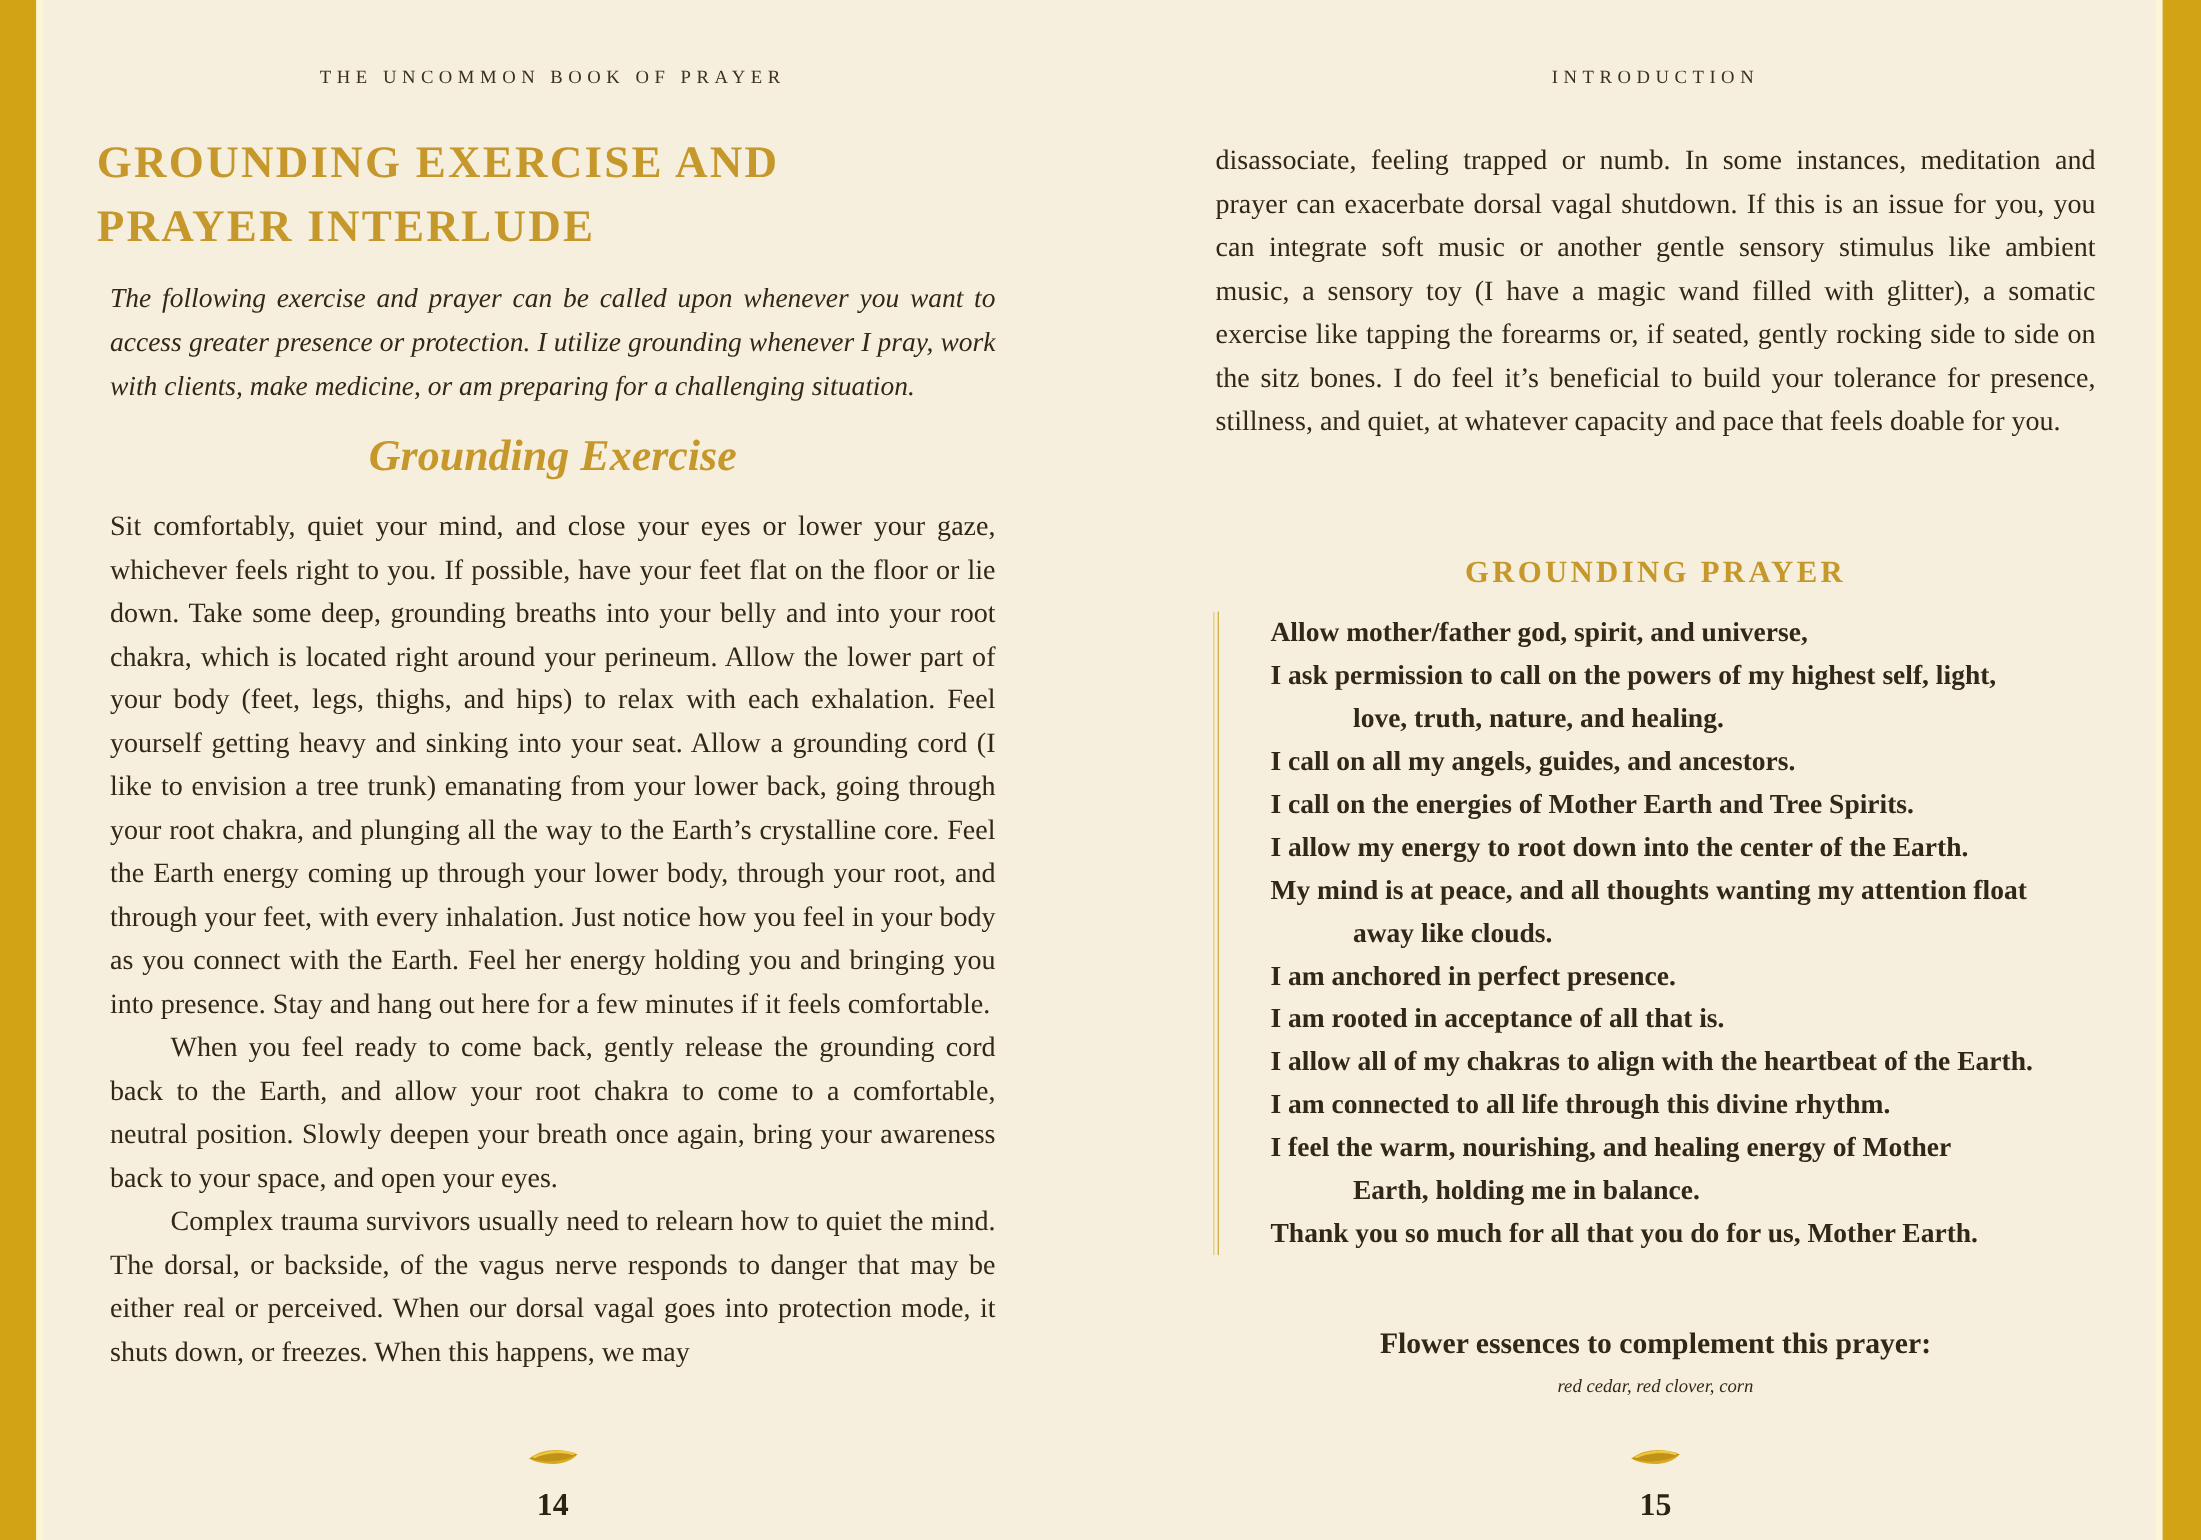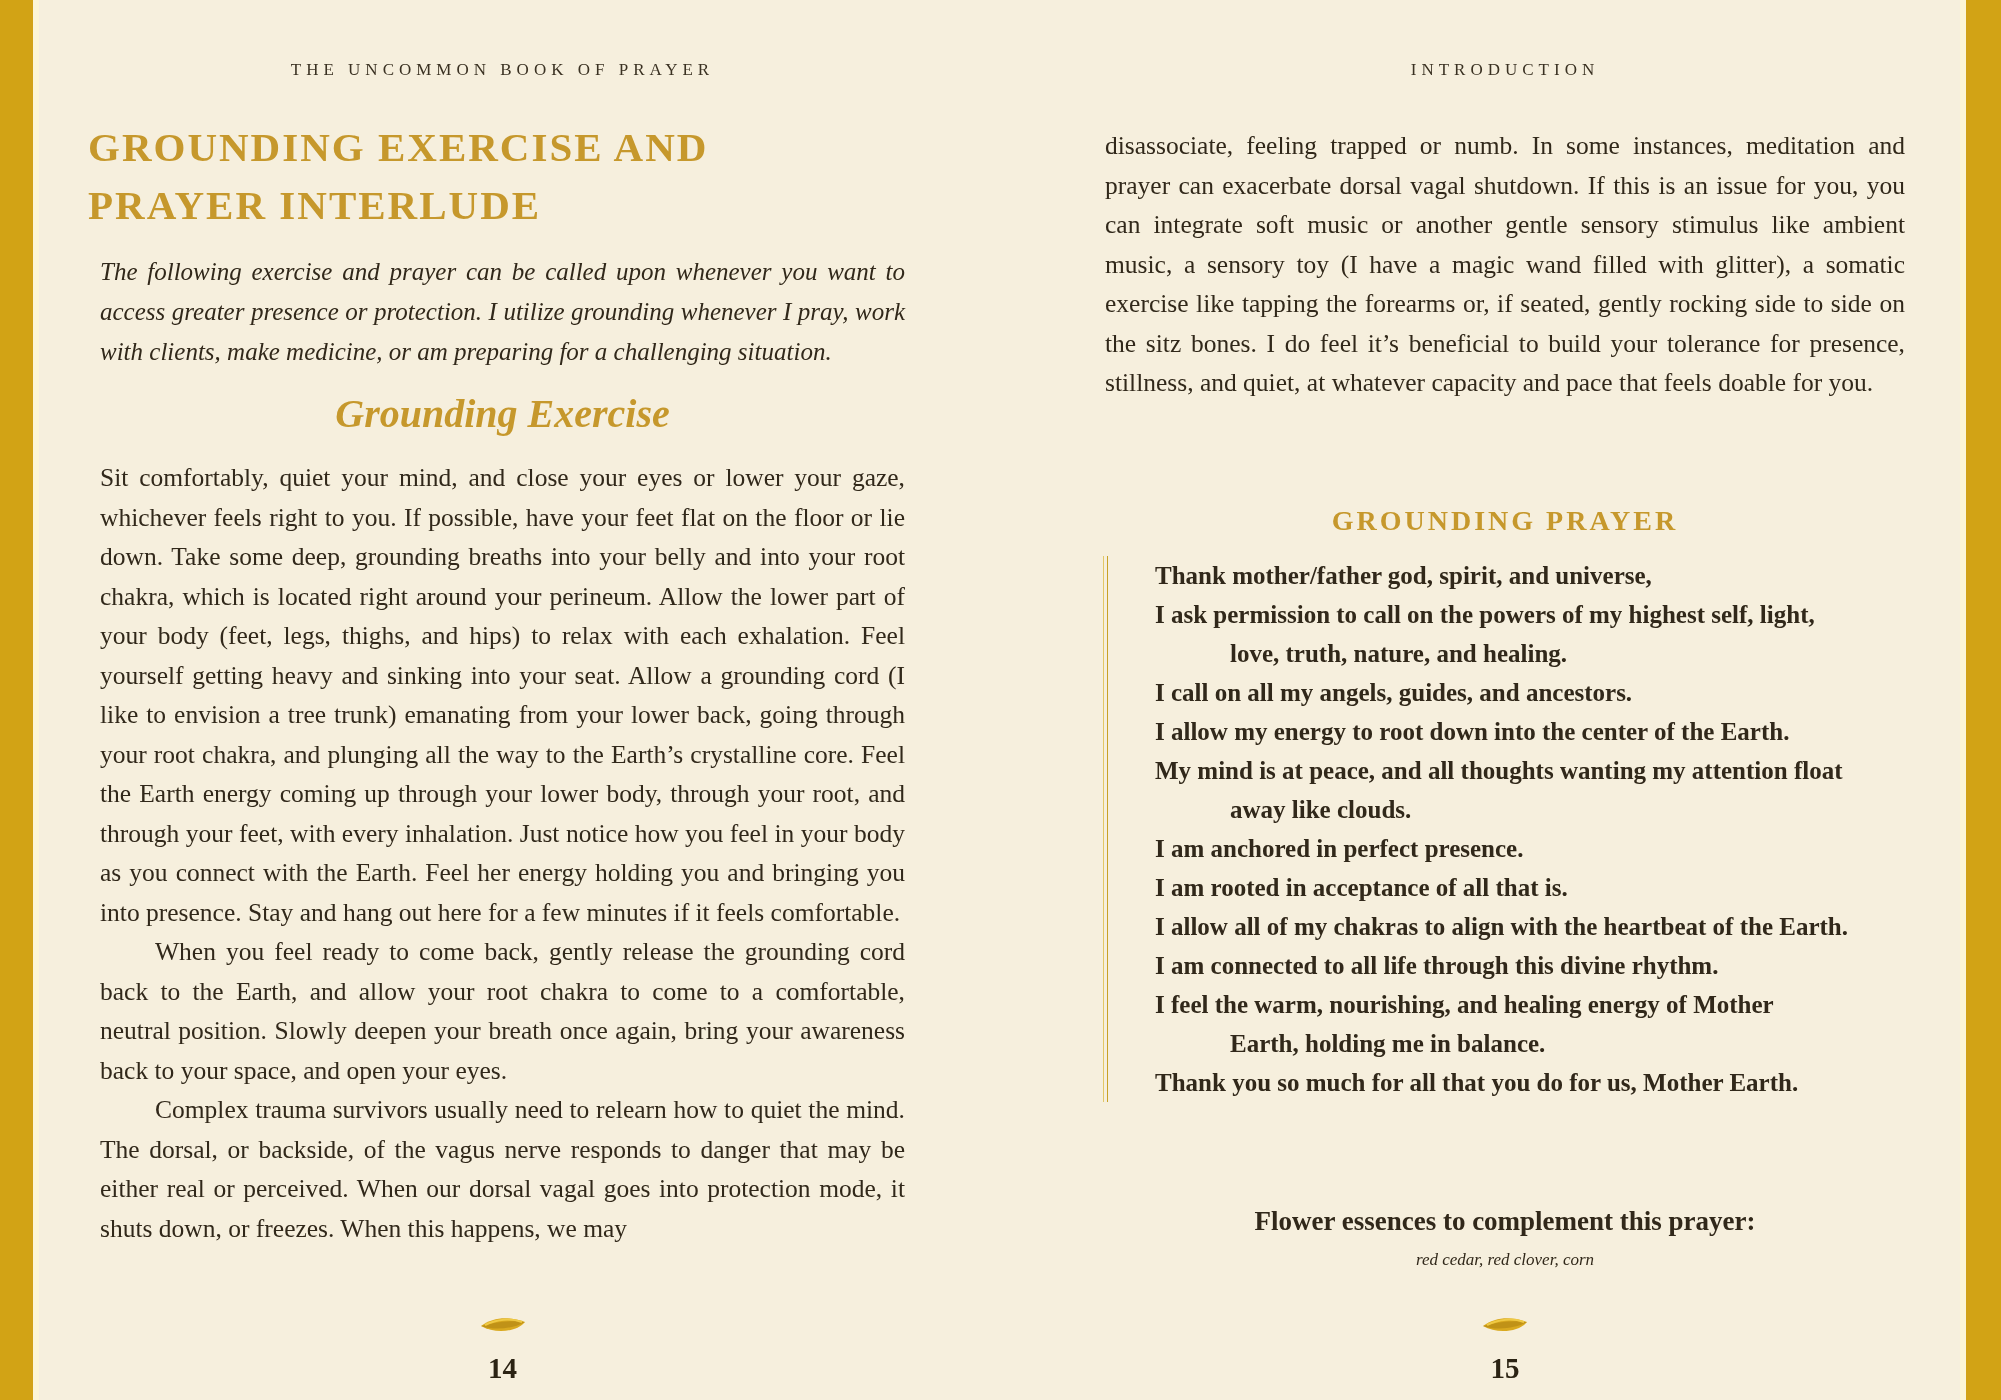--- a/index.html
+++ b/index.html
@@ -132,24 +132,25 @@
 
 <div class="abs running-header" id="right-header">INTRODUCTION</div>
 
 <div class="abs" id="right-body">disassociate, feeling trapped or numb. In some instances, meditation and prayer can exacerbate dorsal vagal shutdown. If this is an issue for you, you can integrate soft music or another gentle sensory stimulus like ambient music, a sensory toy (I have a magic wand filled with glitter), a somatic exercise like tapping the forearms or, if seated, gently rocking side to side on the sitz bones. I do feel it’s beneficial to build your tolerance for presence, stillness, and quiet, at whatever capacity and pace that feels doable for you.</div>
 
 <div class="abs" id="prayer-heading">GROUNDING PRAYER</div>
 
 <div class="abs" id="prayer-block">
   <div id="prayer-inner">
 
-  <div class="prayer-line">Thank mother/father god, spirit, and universe,</div>
+  <div class="prayer-line">Allow mother/father god, spirit, and universe,</div>
       <div class="prayer-line">I ask permission to call on the powers of my highest self, light,</div>
       <div class="prayer-line indented">love, truth, nature, and healing.</div>
       <div class="prayer-line">I call on all my angels, guides, and ancestors.</div>
+      <div class="prayer-line">I call on the energies of Mother Earth and Tree Spirits.</div>
       <div class="prayer-line">I allow my energy to root down into the center of the Earth.</div>
       <div class="prayer-line">My mind is at peace, and all thoughts wanting my attention float</div>
       <div class="prayer-line indented">away like clouds.</div>
       <div class="prayer-line">I am anchored in perfect presence.</div>
       <div class="prayer-line">I am rooted in acceptance of all that is.</div>
       <div class="prayer-line">I allow all of my chakras to align with the heartbeat of the Earth.</div>
       <div class="prayer-line">I am connected to all life through this divine rhythm.</div>
       <div class="prayer-line">I feel the warm, nourishing, and healing energy of Mother</div>
       <div class="prayer-line indented">Earth, holding me in balance.</div>
       <div class="prayer-line">Thank you so much for all that you do for us, Mother Earth.</div>

